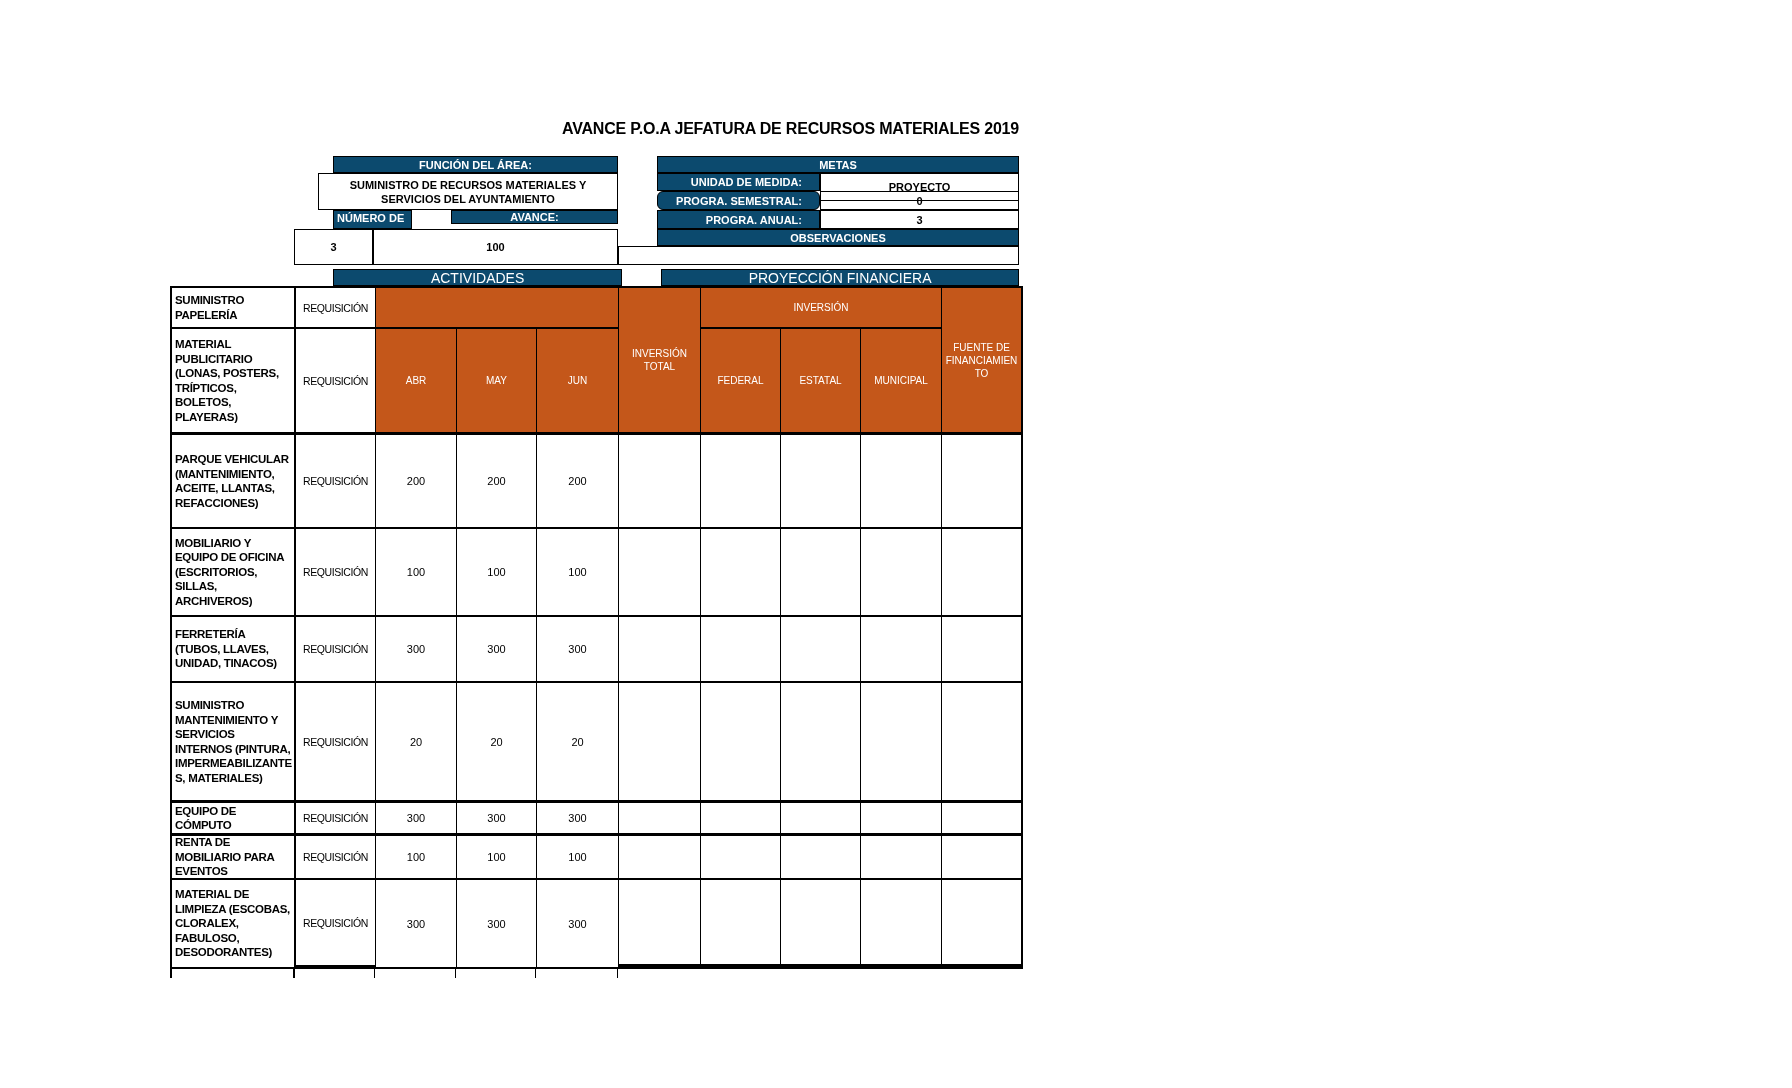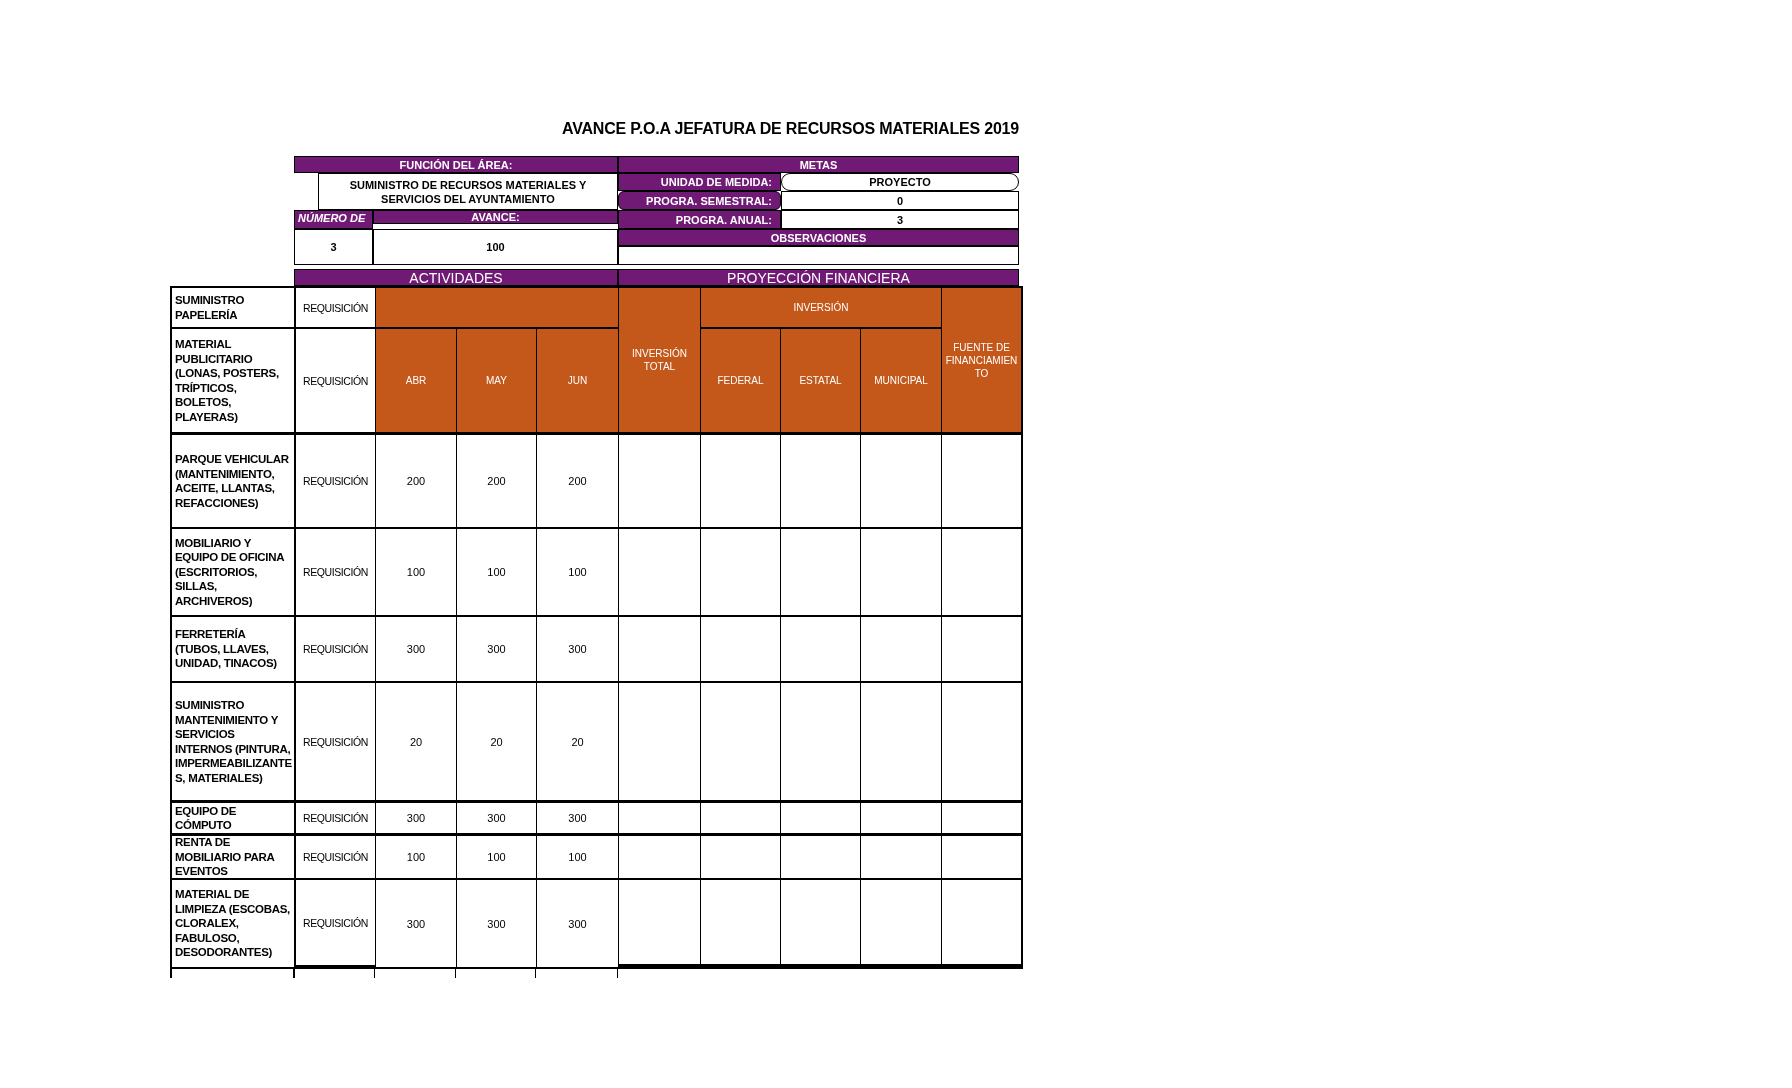--- a/index.html
+++ b/index.html
@@ -6,29 +6,29 @@
   body{width:1792px;height:1088px;font-family:"Liberation Sans",sans-serif;color:#000;}
   .page{position:relative;width:1792px;height:1088px;overflow:hidden;}
   .doc{position:absolute;left:170px;top:120px;width:852px;height:880px;}
   .title{position:absolute;left:124px;top:0;width:725px;text-align:right;
          font-size:16px;font-weight:bold;letter-spacing:-0.2px;}
   
   .topsec{position:absolute;left:124px;top:36px;width:725px;height:109px;display:flex;}
   .ts-left{width:324px;display:flex;flex-direction:column;}
   .ts-right{width:401px;display:flex;flex-direction:column;}
   .cell{box-sizing:border-box;border:1px solid #000;display:flex;align-items:center;justify-content:center;}
-  .oh{background:#701a75;color:#fff;}
+  .oh{background:#0c4a6e;color:#fff;margin-left:39px;}
   .bold{font-weight:bold;}
   .fs10{font-size:14px;} .fs11{font-size:11px;}
   .hrow{display:flex;}
   .numcell{width:79px;}
   .flexfill{flex:1;}
   .clip{overflow:hidden;align-items:flex-start;justify-content:flex-start;
-        line-height:13px;padding:1px 0 0 3px;font-style:italic;}
-  .metas-lbl{width:163px;justify-content:flex-end;padding-right:8px;}
+        line-height:13px;padding:1px 0 0 3px;}
+  .metas-lbl{width:163px;justify-content:flex-end;padding-right:17px;}
   .metas-val{flex:1;}
   .twoline{line-height:14px;text-align:center;margin-left:24px;}
   
   .bands{position:absolute;left:124px;top:149px;width:725px;display:flex;height:17px;}
   .band-l{width:324px;}
   .band-r{width:401px;}
   
   .grid{position:absolute;left:0;top:166px;width:849px;display:grid;
         grid-template-columns:124px 80px 81px 80px 82px 82px 80px 80px 81px 79px;
         grid-template-rows:41px 106px 94px 88px 66px 120px 33px 44px 87px;
@@ -69,21 +69,21 @@
         </div>
         <div class="hrow" style="height:36px;">
           <div class="cell bold fs11 numcell" style="height:36px;">3</div>
           <div class="cell bold fs11 flexfill" style="height:36px;">100</div>
         </div>
       </div>
       <div class="ts-right">
         <div class="cell oh bold fs11" style="height:17px;">METAS</div>
         <div class="hrow" style="height:18px;">
           <div class="cell oh bold fs11 metas-lbl" style="height:18px;">UNIDAD DE MEDIDA:</div>
-          <div class="cell bold fs11 metas-val" style="height:18px;border-radius:9px;">PROYECTO</div>
+          <div class="cell bold fs11 metas-val" style="height:28px;">PROYECTO</div>
         </div>
         <div class="hrow" style="height:19px;">
           <div class="cell oh bold fs11 metas-lbl" style="height:19px;border-radius:6px;">PROGRA. SEMESTRAL:</div>
           <div class="cell bold fs11 metas-val" style="height:19px;">0</div>
         </div>
         <div class="hrow" style="height:19px;">
           <div class="cell oh bold fs11 metas-lbl" style="height:19px;">PROGRA. ANUAL:</div>
           <div class="cell bold fs11 metas-val" style="height:19px;">3</div>
         </div>
         <div class="cell oh bold fs11" style="height:17px;">OBSERVACIONES</div>

